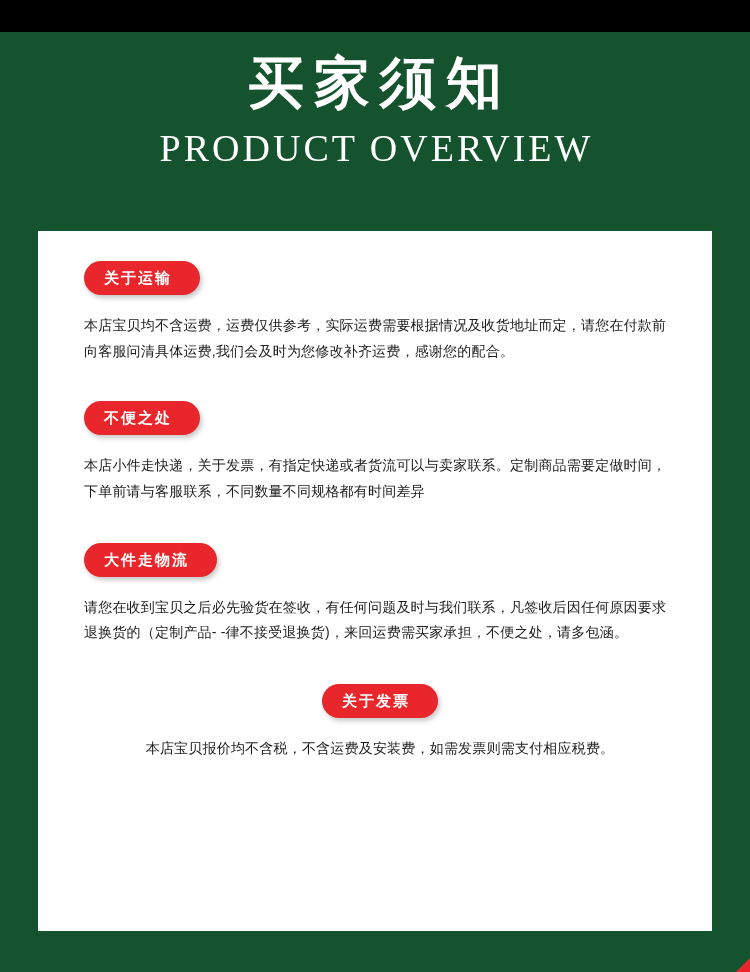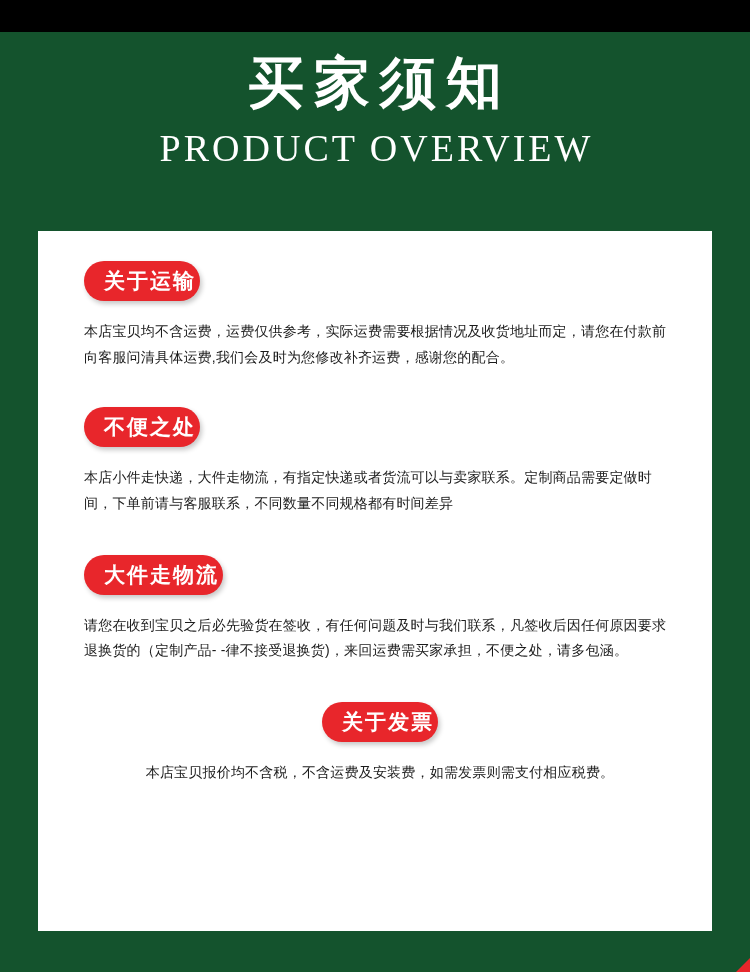--- a/index.html
+++ b/index.html
@@ -53,24 +53,24 @@
   .card-inner {
     padding: 30px 36px 0 46px;
   }
   .section {
     margin-bottom: 2px;
   }
   .badge {
     display: inline-block;
     background: #e8262b;
     color: #ffffff;
-    font-size: 21px;
+    font-size: 15px;
     font-weight: bold;
     letter-spacing: 2px;
-    padding: 9px 4px 10px 20px;
+    padding: 9px 28px 10px 20px;
     border-radius: 22px;
     line-height: 1;
     font-family: "Liberation Sans", "DejaVu Sans", sans-serif;
     box-shadow: 2px 3px 5px rgba(0,0,0,0.22);
   }
   .body-text {
     font-size: 14px;
     color: #1b1b1b;
     line-height: 1.85;
     margin: 18px 0 0 0;
@@ -104,21 +104,21 @@
   <div class="card">
     <div class="card-inner">
 
       <div class="section sec-transport">
         <span class="badge">关于运输</span>
         <p class="body-text">本店宝贝均不含运费，运费仅供参考，实际运费需要根据情况及收货地址而定，请您在付款前向客服问清具体运费,我们会及时为您修改补齐运费，感谢您的配合。</p>
       </div>
 
       <div class="section sec-ship">
         <span class="badge">不便之处</span>
-        <p class="body-text">本店小件走快递，大件走物流，有指定快递或者货流可以与卖家联系。定制商品需要定做时间，下单前请与客服联系，不同数量不同规格都有时间差异</p>
+        <p class="body-text">本店小件走快递，关于发票，有指定快递或者货流可以与卖家联系。定制商品需要定做时间，下单前请与客服联系，不同数量不同规格都有时间差异</p>
       </div>
 
       <div class="section sec-receive">
         <span class="badge">大件走物流</span>
         <p class="body-text">请您在收到宝贝之后必先验货在签收，有任何问题及时与我们联系，凡签收后因任何原因要求退换货的（定制产品- -律不接受退换货)，来回运费需买家承担，不便之处，请多包涵。</p>
       </div>
 
       <div class="section sec-invoice">
         <span class="badge">关于发票</span>
         <p class="body-text">本店宝贝报价均不含税，不含运费及安装费，如需发票则需支付相应税费。</p>

